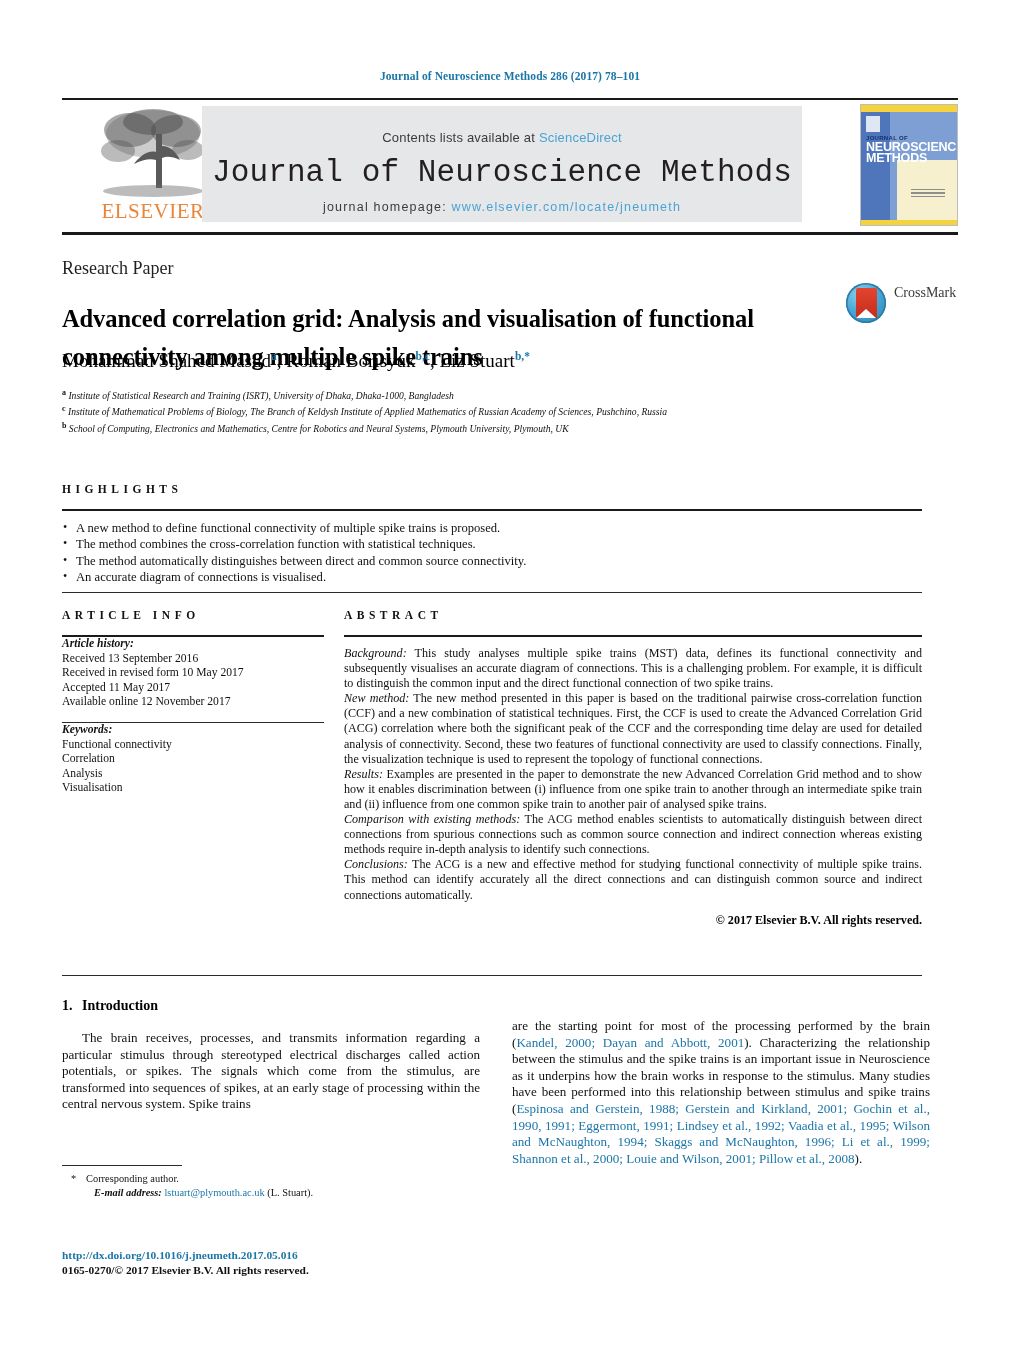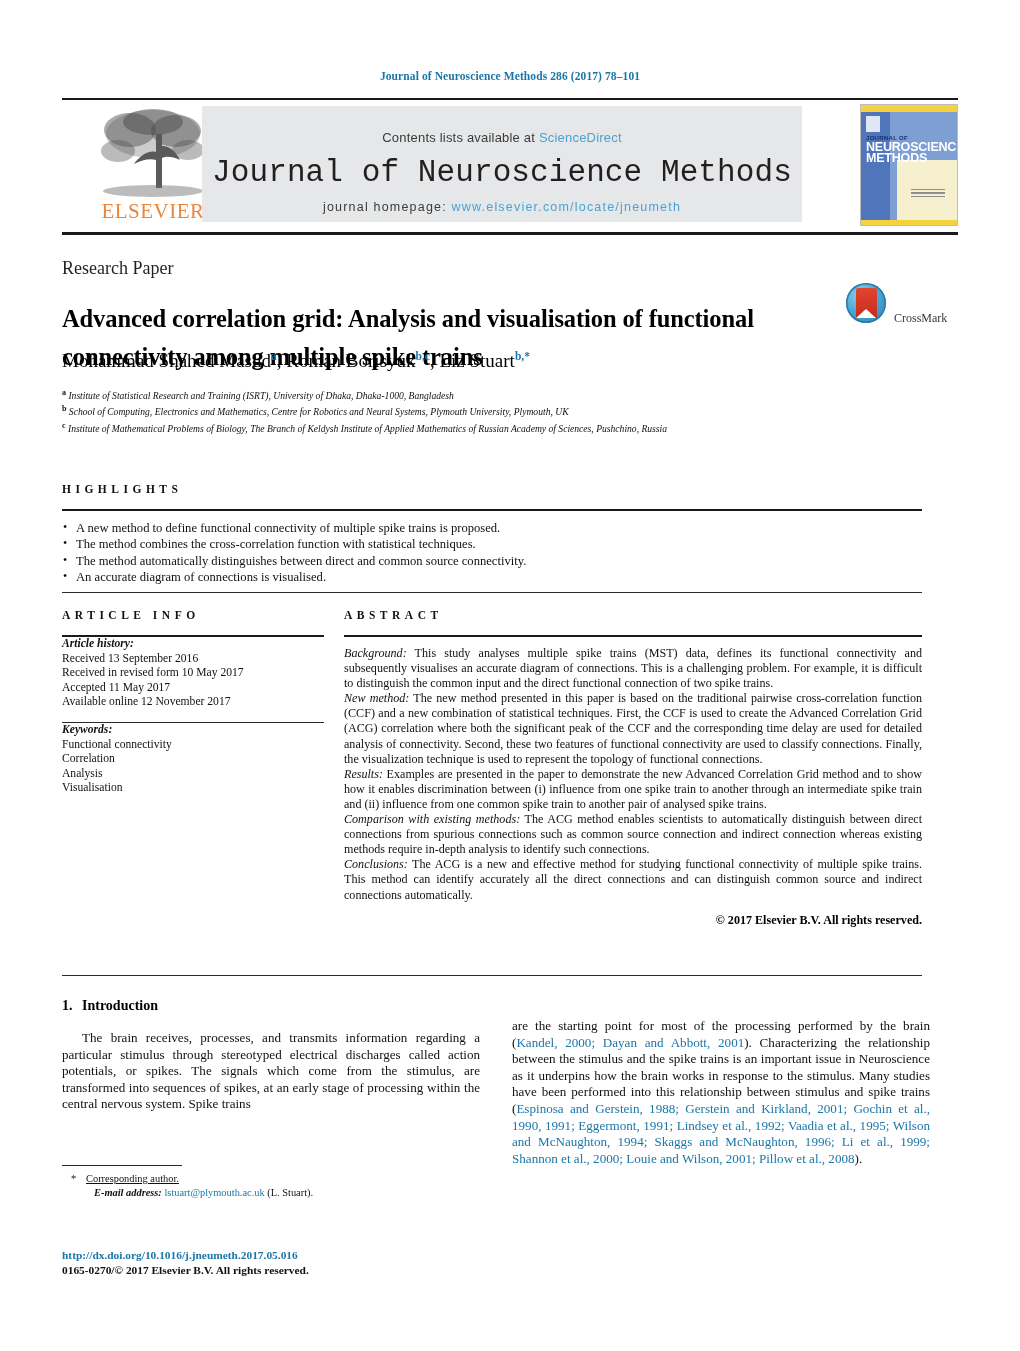--- a/index.html
+++ b/index.html
@@ -168,23 +168,23 @@
     background: linear-gradient(180deg,#e2442f 0%, #c62d1c 100%);
     border-radius: 2px 2px 0 0;
   }
   .cm-notch {
     position:absolute; left:9.5px; top:26px; width:0; height:0;
     border-left: 10.5px solid transparent;
     border-right: 10.5px solid transparent;
     border-bottom: 9px solid #ffffff;
   }
   .cm-label {
-    position:absolute; left:48px; top:28px;
+    position:absolute; left:48px; top:2px;
     font-family: "Liberation Serif", serif;
-    font-size: 12px;
+    font-size: 14px;
     color: #3a3a3a;
   }
   .authors {
     position: absolute;
     left: 62px; top: 350px;
     font-size: 19px;
     color: #000;
   }
   .authors sup { font-size: 11.5px; color: #1b76a8; font-weight: bold; }
   .affils {
@@ -274,21 +274,21 @@
 
   
   .foot-rule {
     position: absolute; left: 62px; top: 1165px; width: 120px; height: 1px; background: #2b2b2b;
   }
   .footnote {
     position: absolute; left: 62px; top: 1172px; width: 418px;
     font-size: 10.4px; line-height: 13.6px; color:#111;
   }
   .footnote .star { position:absolute; left:9px; top:0; }
-  .footnote .fline1 { padding-left: 24px; text-decoration: underline; }
+  .footnote .fline1 { padding-left: 24px; }
   .footnote .fline2 { padding-left: 32px; }
   .footnote .em { font-style: italic; font-weight: bold; }
   .doi-block {
     position: absolute; left: 62px; top: 1248px; width: 430px;
     font-size: 11.4px; line-height: 15px;
   }
   .doi-block .doi { color:#1b76a8; font-weight: bold; }
   .doi-block .issn { font-weight: bold; color:#111; }
 </style>
 </head>
@@ -359,22 +359,22 @@
     <div class="cm-badge">
       <div class="cm-inner"></div>
       <div class="cm-notch"></div>
     </div>
     <div class="cm-label">CrossMark</div>
   </div>
 
   <div class="authors">Mohammad Shahed Masud<sup>a</sup>, Roman Borisyuk<sup>b,c</sup>, Liz Stuart<sup>b,</sup><sup>*</sup></div>
   <div class="affils">
       <div><sup>a</sup> Institute of Statistical Research and Training (ISRT), University of Dhaka, Dhaka-1000, Bangladesh</div>
+      <div><sup>c</sup> Institute of Mathematical Problems of Biology, The Branch of Keldysh Institute of Applied Mathematics of Russian Academy of Sciences, Pushchino, Russia</div>
       <div><sup>b</sup> School of Computing, Electronics and Mathematics, Centre for Robotics and Neural Systems, Plymouth University, Plymouth, UK</div>
-      <div><sup>c</sup> Institute of Mathematical Problems of Biology, The Branch of Keldysh Institute of Applied Mathematics of Russian Academy of Sciences, Pushchino, Russia</div>
     </div>
 
   <div class="hl-wrap">
     <div class="sec-label">HIGHLIGHTS</div>
     <div class="hl-rule"></div>
     <ul class="hl-list">
         <li>A new method to define functional connectivity of multiple spike trains is proposed.</li>
         <li>The method combines the cross-correlation function with statistical techniques.</li>
         <li>The method automatically distinguishes between direct and common source connectivity.</li>
         <li>An accurate diagram of connections is visualised.</li>

